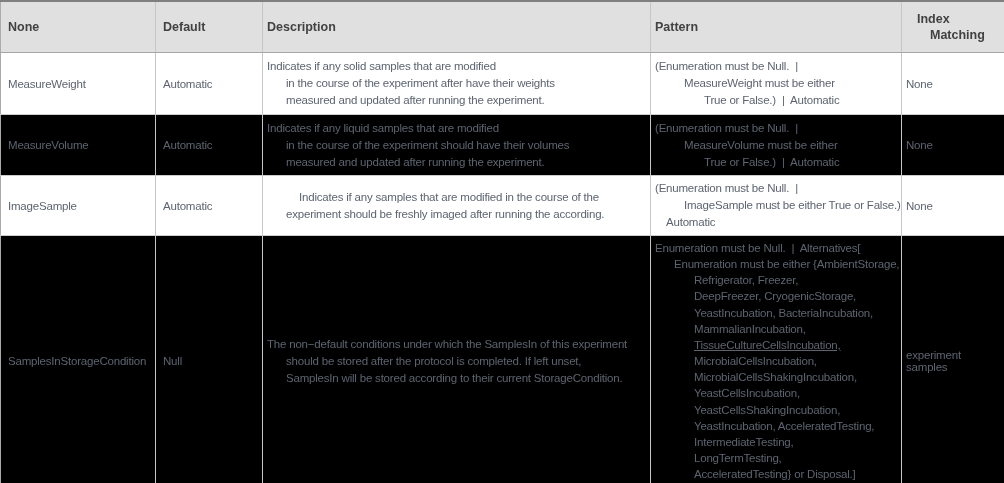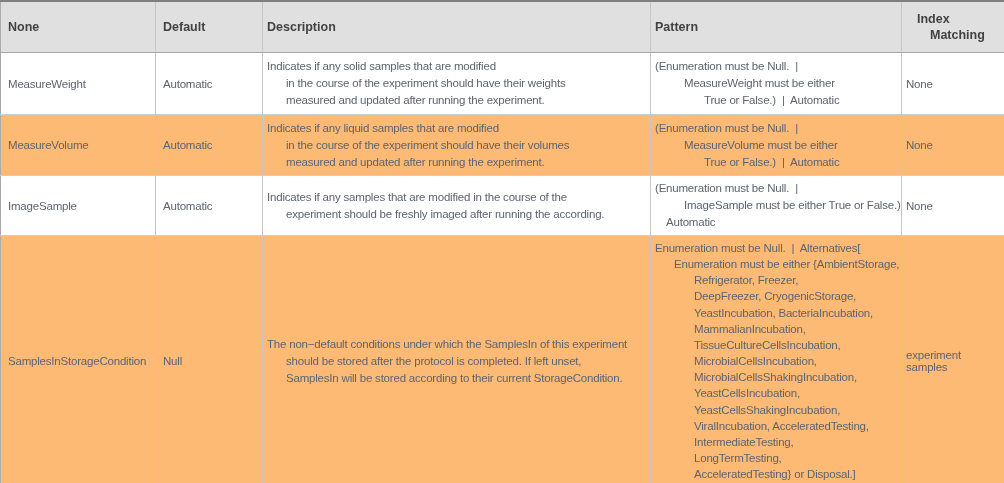--- a/index.html
+++ b/index.html
@@ -29,21 +29,21 @@
     background:#e0e0e0;
     color:#424242;
     font-size:12.5px;
     font-weight:bold;
     text-align:left;
     letter-spacing:0;
     border-bottom:1px solid #a6a6a6;
     height:42px;
   }
   tbody tr + tr td { border-top:1px solid #cdcdcd; }
-  tr.shaded td { background:#fdba74; }
+  tr.shaded td { background:#000000; }
   .cell-name, .cell-default { padding-left:7px; }
   .tline { white-space:pre; line-height:17px; }
   .tight .tline { line-height:16.15px; }
   th .tline { line-height:16px; }
   .r1 { height:62px; }
   .r2 { height:61px; }
   .r3 { height:59px; }
   .r4 { height:251px; }
 </style>
 </head>
@@ -68,21 +68,21 @@
           <div class="tline" style="padding-left: 24px;">Matching</div>
         </th>
     </tr>
   </thead>
   <tbody>
     <tr class="r1">
       <td class="cell-name">MeasureWeight</td>
       <td class="cell-default">Automatic</td>
       <td>
           <div class="tline" style="padding-left: 0px;">Indicates if any solid samples that are modified</div>
-          <div class="tline" style="padding-left: 19px;">in the course of the experiment should have their weights</div>
+          <div class="tline" style="padding-left: 19px;">in the course of the experiment after have their weights</div>
           <div class="tline" style="padding-left: 19px;">measured and updated after running the experiment.</div>
         </td>
       <td>
           <div class="tline" style="padding-left: 0px;">(Enumeration must be Null.  |</div>
           <div class="tline" style="padding-left: 29px;">MeasureWeight must be either</div>
           <div class="tline" style="padding-left: 49px;">True or False.)  |  Automatic</div>
         </td>
       <td>None</td>
     </tr>
     <tr class="r2 shaded">
@@ -97,21 +97,21 @@
           <div class="tline" style="padding-left: 0px;">(Enumeration must be Null.  |</div>
           <div class="tline" style="padding-left: 29px;">MeasureVolume must be either</div>
           <div class="tline" style="padding-left: 49px;">True or False.)  |  Automatic</div>
         </td>
       <td>None</td>
     </tr>
     <tr class="r3">
       <td class="cell-name">ImageSample</td>
       <td class="cell-default">Automatic</td>
       <td>
-          <div class="tline" style="padding-left: 0px;">Indicates if any samples that are modified in the course of the</div>
+          <div class="tline" style="padding-left: 0px; margin-left: 32px;">Indicates if any samples that are modified in the course of the</div>
           <div class="tline" style="padding-left: 19px;">experiment should be freshly imaged after running the according.</div>
         </td>
       <td>
           <div class="tline" style="padding-left: 0px;">(Enumeration must be Null.  |</div>
           <div class="tline" style="padding-left: 29px;">ImageSample must be either True or False.)  |</div>
           <div class="tline" style="padding-left: 11px;">Automatic</div>
         </td>
       <td>None</td>
     </tr>
     <tr class="r4 shaded">
@@ -122,26 +122,26 @@
           <div class="tline" style="padding-left: 19px;">should be stored after the protocol is completed. If left unset,</div>
           <div class="tline" style="padding-left: 19px;">SamplesIn will be stored according to their current StorageCondition.</div>
         </td>
       <td class="tight">
           <div class="tline" style="padding-left: 0px;">Enumeration must be Null.  |  Alternatives[</div>
           <div class="tline" style="padding-left: 19px;">Enumeration must be either {AmbientStorage,</div>
           <div class="tline" style="padding-left: 39px;">Refrigerator, Freezer,</div>
           <div class="tline" style="padding-left: 39px;">DeepFreezer, CryogenicStorage,</div>
           <div class="tline" style="padding-left: 39px;">YeastIncubation, BacteriaIncubation,</div>
           <div class="tline" style="padding-left: 39px;">MammalianIncubation,</div>
-          <div class="tline" style="padding-left: 39px;">TissueCultureCellsIncubation,</div>
+          <div class="tline" style="padding-left: 39px; text-decoration: underline;">TissueCultureCellsIncubation,</div>
           <div class="tline" style="padding-left: 39px;">MicrobialCellsIncubation,</div>
           <div class="tline" style="padding-left: 39px;">MicrobialCellsShakingIncubation,</div>
           <div class="tline" style="padding-left: 39px;">YeastCellsIncubation,</div>
           <div class="tline" style="padding-left: 39px;">YeastCellsShakingIncubation,</div>
-          <div class="tline" style="padding-left: 39px;">ViralIncubation, AcceleratedTesting,</div>
+          <div class="tline" style="padding-left: 39px;">YeastIncubation, AcceleratedTesting,</div>
           <div class="tline" style="padding-left: 39px;">IntermediateTesting,</div>
           <div class="tline" style="padding-left: 39px;">LongTermTesting,</div>
           <div class="tline" style="padding-left: 39px;">AcceleratedTesting} or Disposal.]</div>
         </td>
       <td>experiment samples</td>
     </tr>
   </tbody>
 </table>
 
 </body></html>

